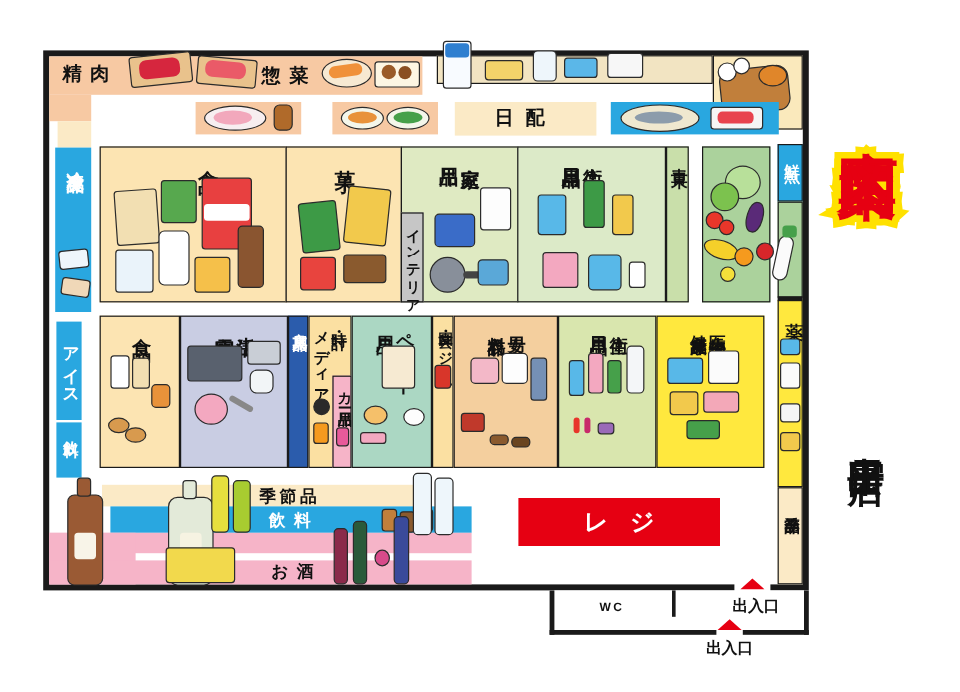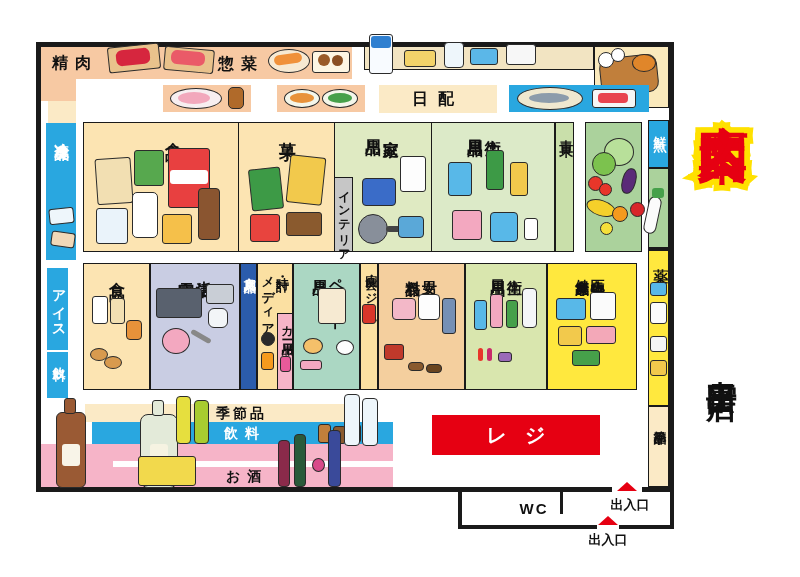--- a/index.html
+++ b/index.html
@@ -247,21 +247,21 @@
   <div class="d" style="left:294px;top:434px;width:12px;height:53px;background:#2a5a3a;border-radius:4px;"></div>
   <div class="dn" style="left:312px;top:458px;width:13px;height:14px;background:#d84a8a;border:1.5px solid #2b2b2b;border-radius:50%;"></div>
   <div class="d" style="left:328px;top:430px;width:13px;height:57px;background:#3a4a9a;border-radius:4px;"></div>
   <div class="d" style="left:344px;top:394px;width:16px;height:52px;background:#eef6fb;border-radius:4px;"></div>
   <div class="d" style="left:362px;top:398px;width:16px;height:48px;background:#eef6fb;border-radius:4px;"></div>
 
   <div class="fill reg" style="left:432px;top:415px;width:168px;height:40px;background:#e60012;">
     <span>レジ</span>
   </div>
 
-  <div class="lab" style="left:504px;top:501px;width:60px;text-align:center;font-size:15px;letter-spacing:2px;">WC</div>
+  <div class="lab" style="left:480px;top:501px;width:60px;text-align:center;font-size:10px;letter-spacing:2px;">WC</div>
 
   <div class="abs" style="left:612px;top:486px;width:30px;height:7px;background:#fff;"></div>
   <div class="tri" style="left:617px;top:482px;"></div>
   <div class="lab" style="left:606px;top:498px;width:48px;text-align:center;font-size:13px;">出入口</div>
 
   <div class="abs" style="left:597px;top:524px;width:22px;height:6px;background:#fff;"></div>
   <div class="tri" style="left:598px;top:516px;"></div>
   <div class="lab" style="left:584px;top:533px;width:48px;text-align:center;font-size:13px;">出入口</div>
 
   <div class="title-wrap">

